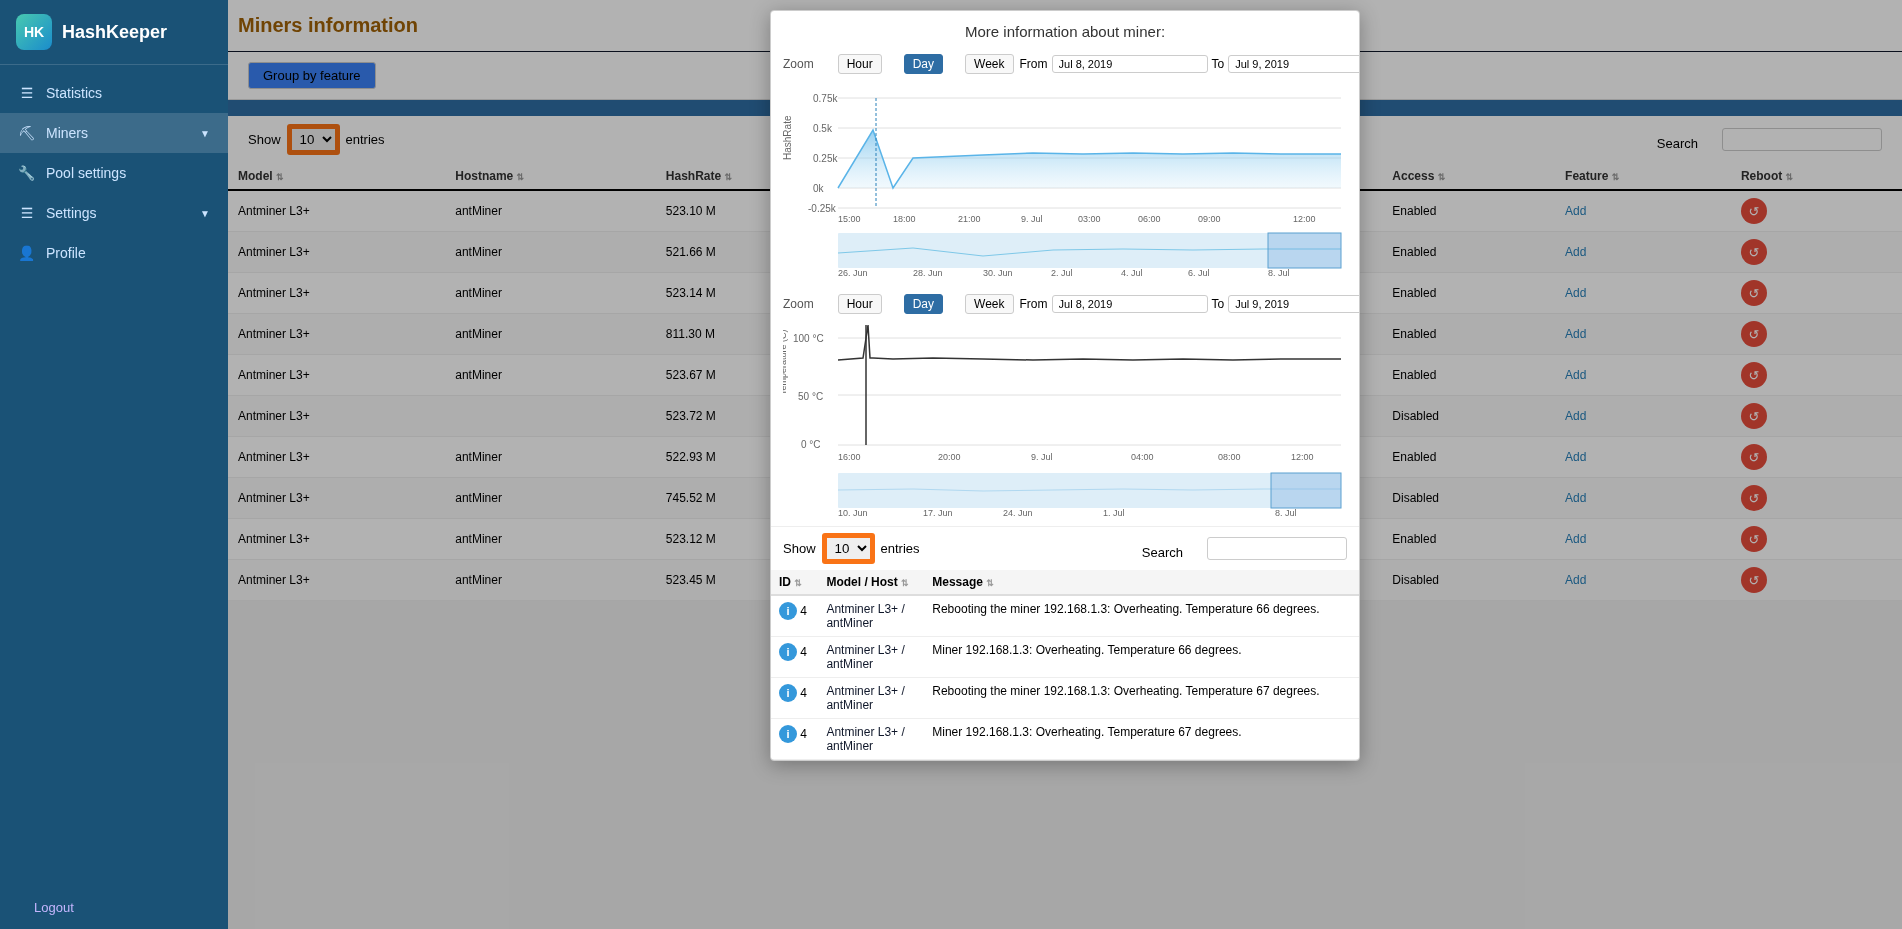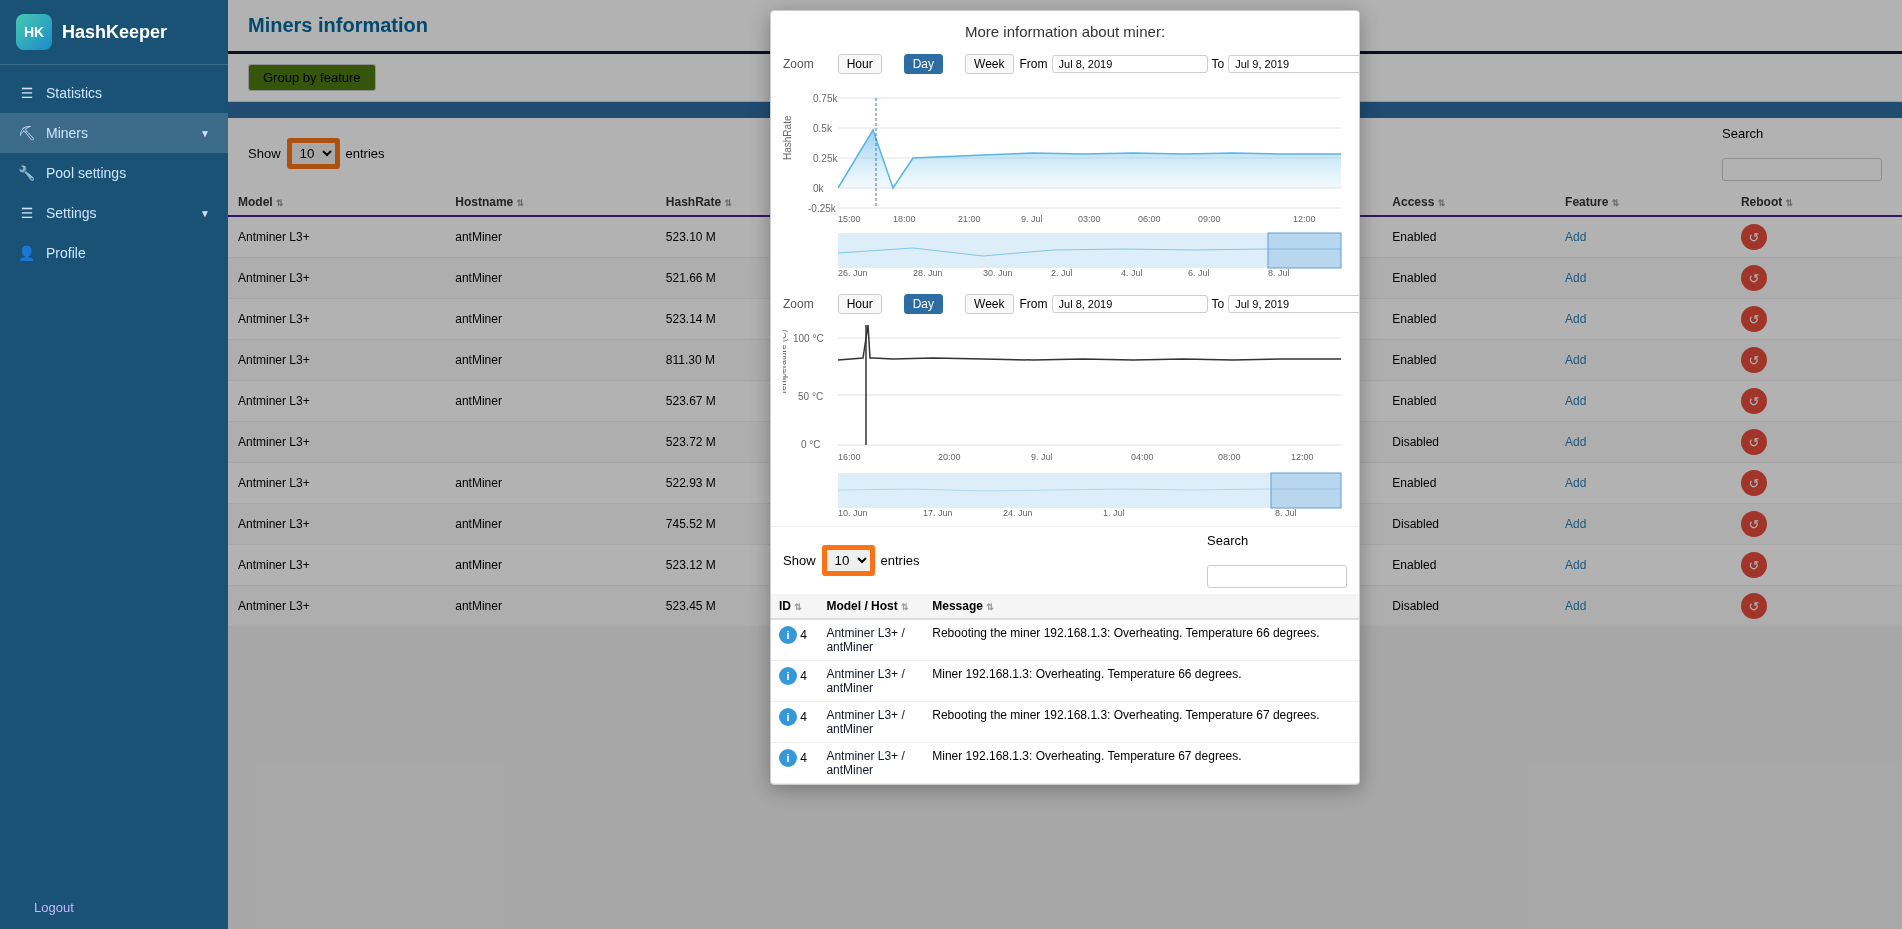--- a/index.html
+++ b/index.html
@@ -40,35 +40,35 @@
     .nav-item.active { background: rgba(255,255,255,0.15); }
     .nav-icon { font-size: 14px; width: 18px; text-align: center; }
     .nav-label { font-size: 14px; }
     .nav-arrow { margin-left: auto; font-size: 10px; }
     .nav-logout { padding: 14px 34px; color: #c4b5fd; cursor: pointer; }
 
     
     .main { flex: 1; display: flex; flex-direction: column; overflow: hidden; position: relative; }
     .main-header {
       background: #fff;
-      padding: 14px 20px;
-      border-bottom: 3px solid #0f172a;
+      padding: 14px 10px;
+      border-bottom: 1px solid #0f172a;
       font-size: 20px;
       font-weight: bold;
-      color: #0369a1;
+      color: #a16207;
     }
     .toolbar {
       padding: 10px 20px;
       background: #fff;
       border-bottom: 1px solid #ddd;
     }
     .group-btn {
       padding: 5px 14px;
       border: 1px solid #ccc;
-      background: #4d7c0f;
+      background: #3b82f6;
       cursor: pointer;
       border-radius: 3px;
       font-size: 13px;
     }
 
     
     .table-header-bar {
       background: #2e6da4;
       color: #fff;
       padding: 8px 20px;
@@ -81,35 +81,35 @@
       display: flex;
       align-items: center;
       justify-content: space-between;
       padding: 8px 20px;
       background: #fff;
     }
     .show-entries { display: flex; align-items: center; gap: 6px; }
     .show-entries select {
       padding: 2px 4px; border: 5px solid #f97316; border-radius: 3px;
     }
-    .search-box { display: flex; align-items: flex-start; gap: 17px; flex-direction: column; }
+    .search-box { display: flex; align-items: flex-end; gap: 24px; }
     .search-box input {
       border: 1px solid #ccc; border-radius: 3px; padding: 3px 8px;
       width: 160px;
     }
 
     .data-table {
       width: 100%;
       border-collapse: collapse;
       background: #fff;
       font-size: 12px;
     }
     .data-table th {
       background: #fff;
-      border-bottom: 2px solid #4c1d95;
+      border-bottom: 2px solid #000000;
       padding: 6px 10px;
       text-align: left;
       font-weight: bold;
       color: #333;
       white-space: nowrap;
     }
     .data-table td {
       padding: 7px 10px;
       border-bottom: 1px solid #eee;
       vertical-align: middle;

